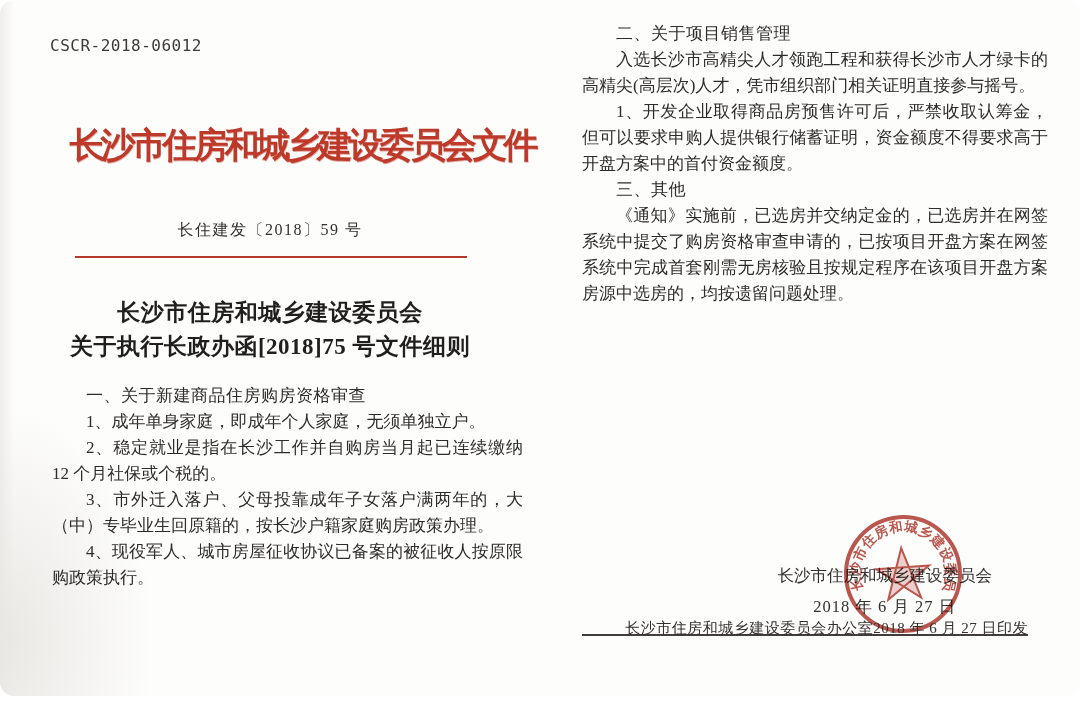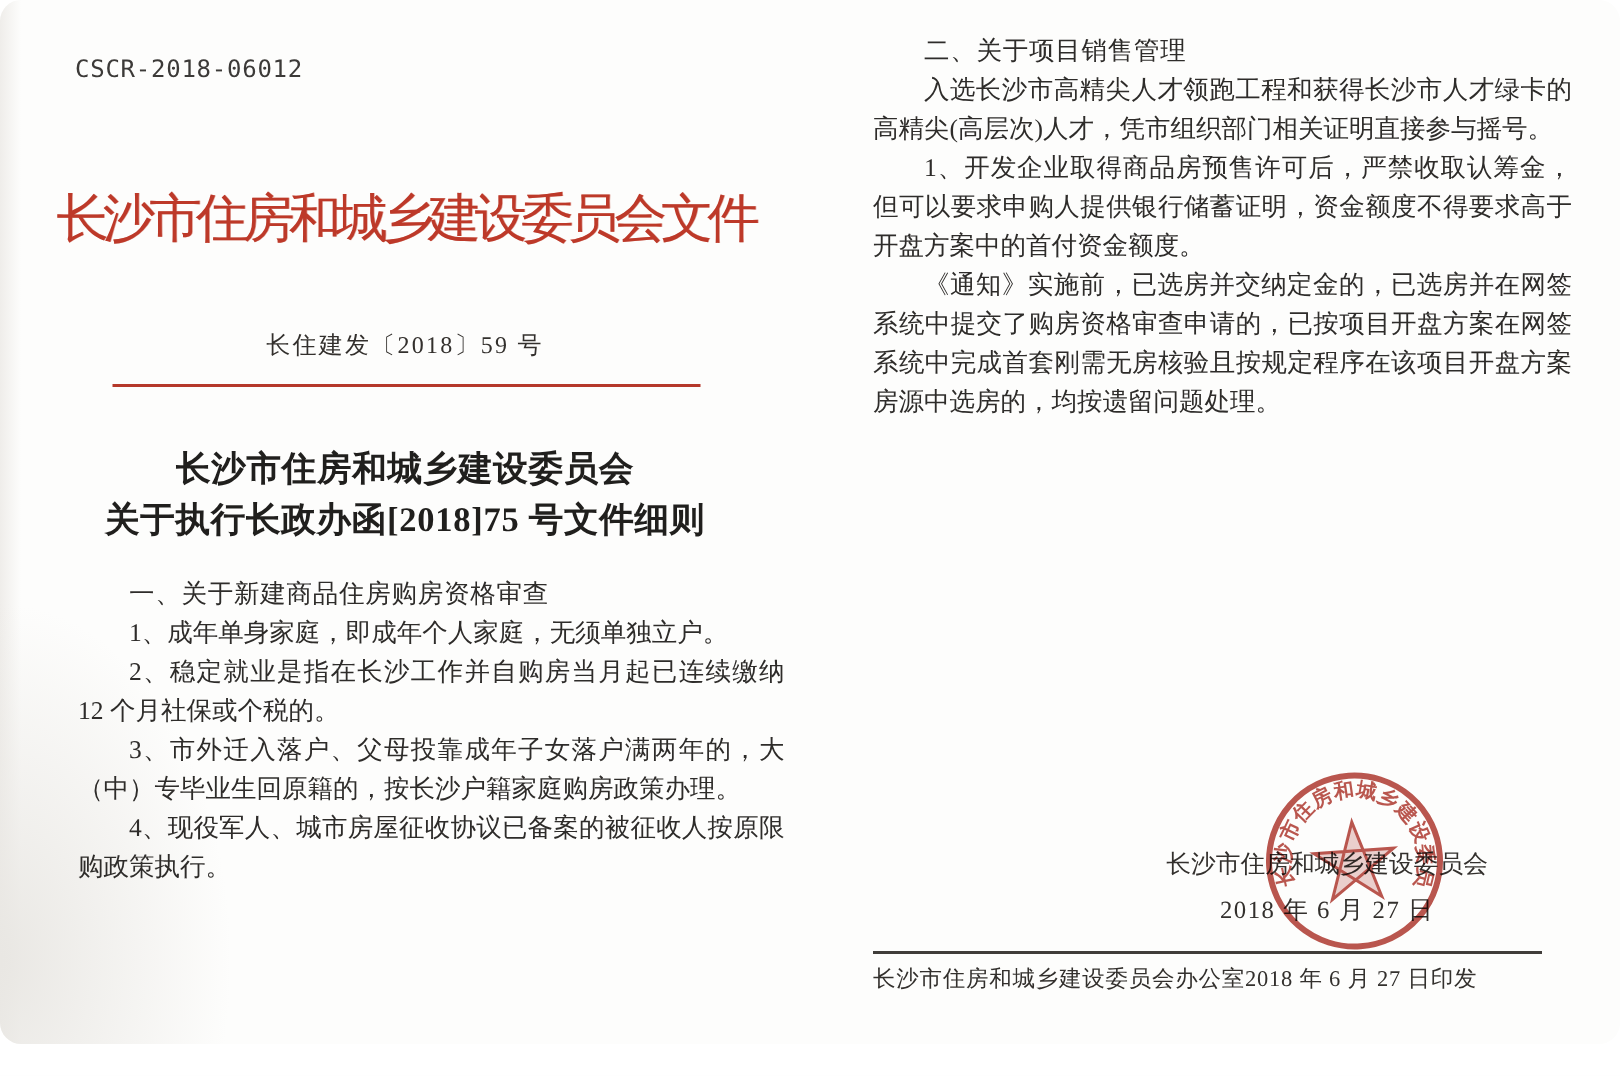--- a/index.html
+++ b/index.html
@@ -17,23 +17,24 @@
   .left-page  { left:0; }
   .right-page { left:540px; }
 
   .doc-id {
     position:absolute; left:50px; top:36px;
     font-family:"DejaVu Sans Mono","Liberation Mono",monospace;
     font-size:16px; color:#3c3a38; letter-spacing:.5px;
   }
   .org-header {
     position:absolute; left:0; top:122px; width:100%; text-align:center;
-    font-size:35px; font-weight:normal; color:#bd3929; letter-spacing:-4px;
+    font-size:35px; font-weight:bold; color:#bd3929; letter-spacing:-4px;
     white-space:nowrap;
     text-shadow:.5px .5px 0 rgba(189,57,41,.45);
+    padding-left:32px;
   }
   .doc-number {
     position:absolute; left:0; top:220px; width:100%; text-align:center;
     font-size:16px; letter-spacing:1.5px; color:#33302d;
   }
   .red-rule {
     position:absolute; left:75px; top:256px; width:392px; height:2px;
     background:#b5382a;
   }
   .doc-title {
@@ -56,22 +57,22 @@
   .seal {
     position:absolute; left:301px; top:512px; width:124px; height:124px;
     opacity:.9; mix-blend-mode:multiply; transform:rotate(-4deg);
   }
 
   .footer-rule {
     position:absolute; left:42px; top:634px; width:446px; height:2px;
     background:#403d3a;
   }
   .footer-row {
-    position:absolute; left:42px; top:643px; width:446px;
-    display:flex; justify-content:flex-start;
+    position:absolute; left:42px; top:619px; width:446px;
+    display:flex; justify-content:flex-end;
     font-size:15px; letter-spacing:.5px; color:#33302d;
   }
 </style>
 </head>
 <body>
 
 <div id="canvas">
 
   <div class="page left-page">
     <div class="doc-id">CSCR-2018-06012</div>
@@ -94,20 +95,21 @@
         <p class="para">3、市外迁入落户、父母投靠成年子女落户满两年的，大（中）专毕业生回原籍的，按长沙户籍家庭购房政策办理。</p>
         <p class="para">4、现役军人、城市房屋征收协议已备案的被征收人按原限购政策执行。</p>
       </div>
   </div>
 
   <div class="page right-page">
     <div class="body-text body-right">
         <p class="para heading">二、关于项目销售管理</p>
         <p class="para">入选长沙市高精尖人才领跑工程和获得长沙市人才绿卡的高精尖(高层次)人才，凭市组织部门相关证明直接参与摇号。</p>
         <p class="para">1、开发企业取得商品房预售许可后，严禁收取认筹金，但可以要求申购人提供银行储蓄证明，资金额度不得要求高于开盘方案中的首付资金额度。</p>
+        <p class="para heading">三、其他</p>
         <p class="para">《通知》实施前，已选房并交纳定金的，已选房并在网签系统中提交了购房资格审查申请的，已按项目开盘方案在网签系统中完成首套刚需无房核验且按规定程序在该项目开盘方案房源中选房的，均按遗留问题处理。</p>
       </div>
 
     <div class="sig-block">
       <div class="sig-org">长沙市住房和城乡建设委员会</div>
       <div class="sig-date">2018 年 6 月 27 日</div>
     </div>
 
     <svg class="seal" viewBox="0 0 124 124">
       <circle cx="62" cy="62" r="57" fill="none" stroke="#b4453c" stroke-width="4"></circle>

